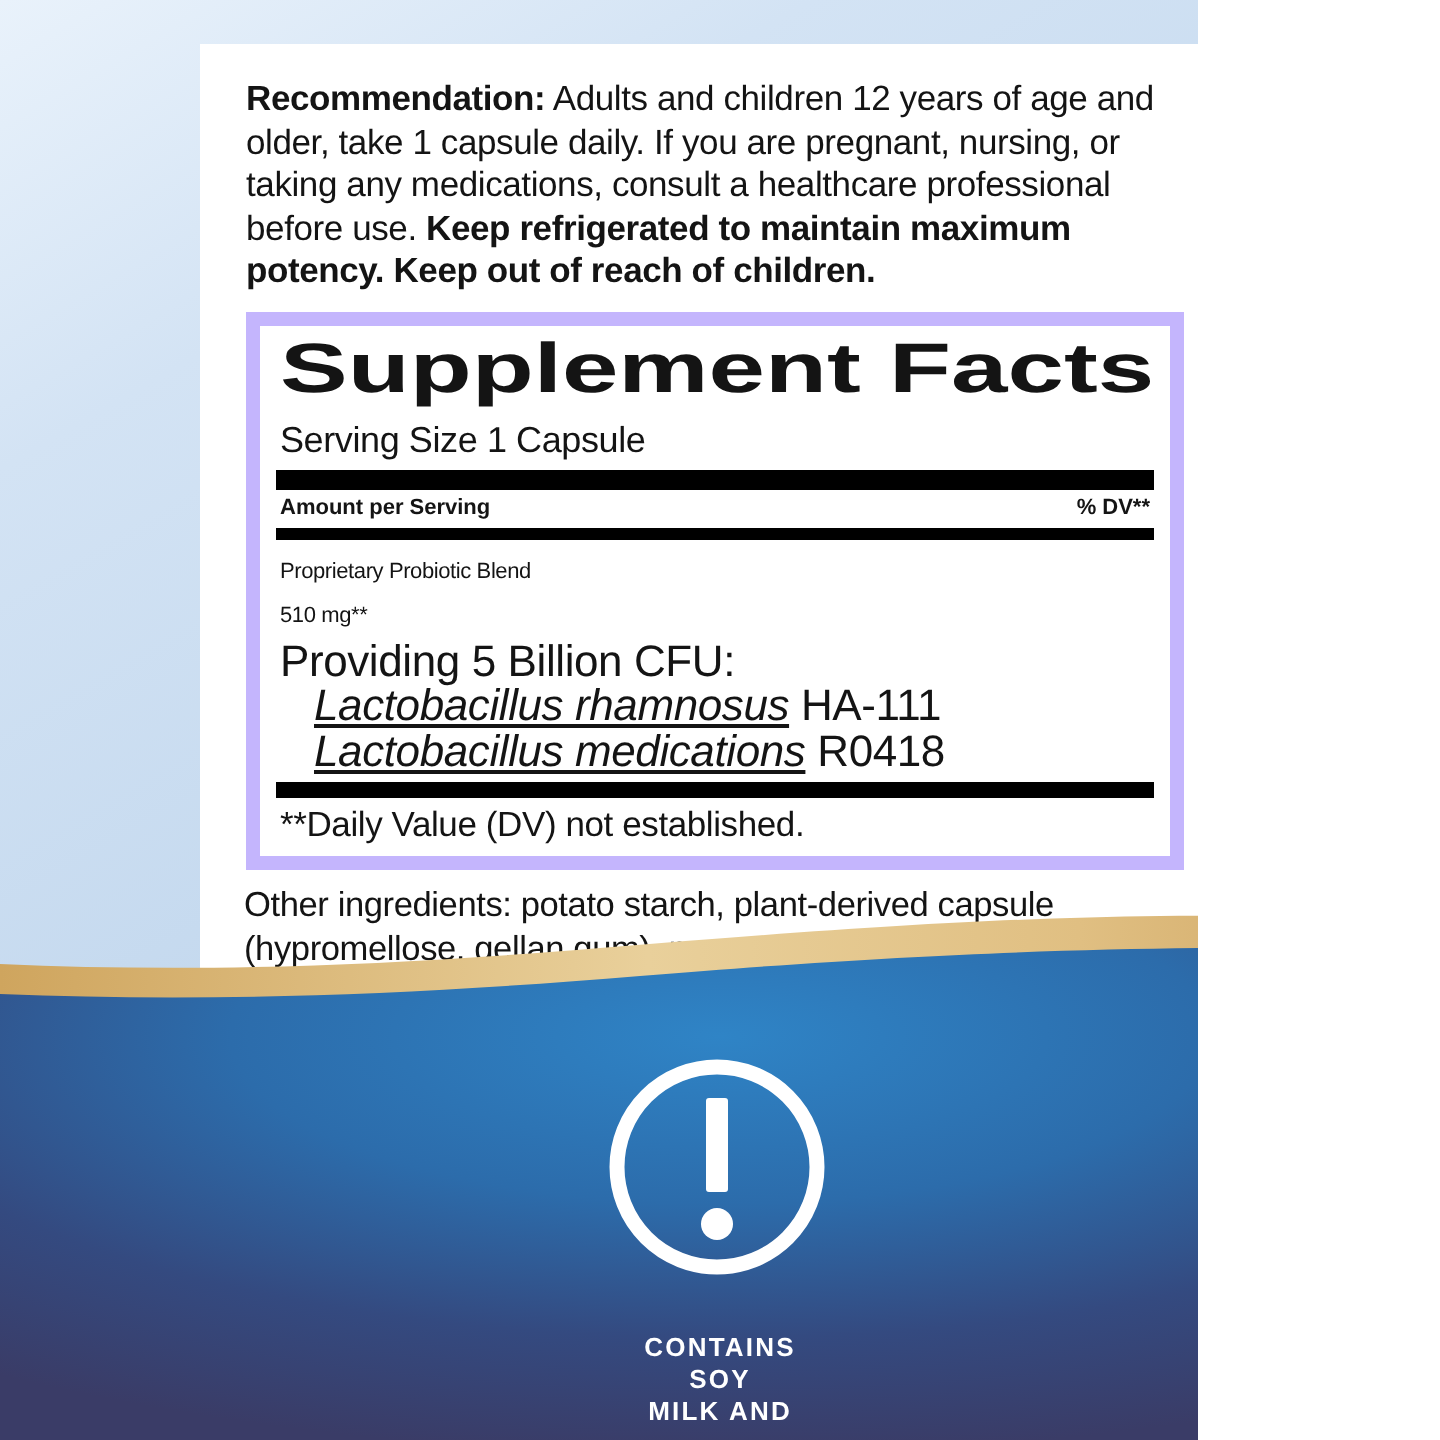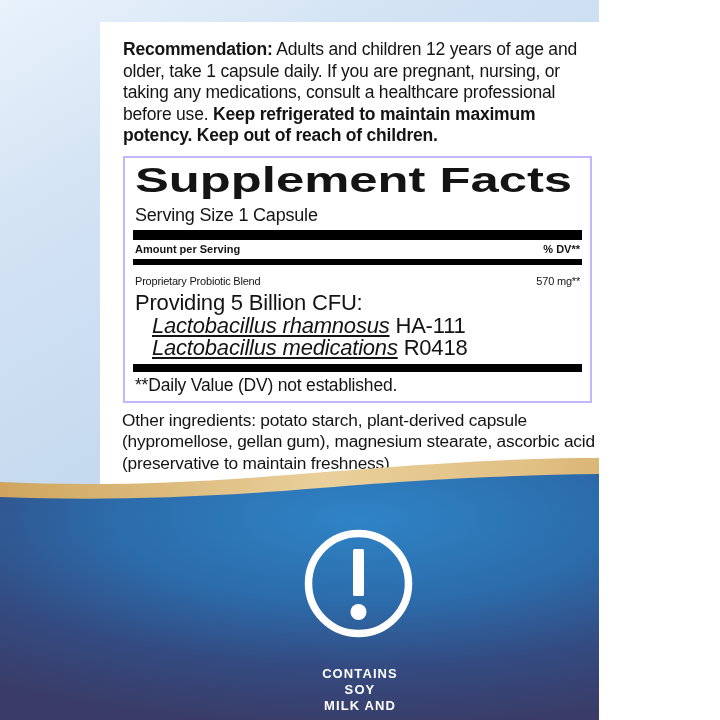--- a/index.html
+++ b/index.html
@@ -17,39 +17,39 @@
     position:absolute; left:100px; top:22px; width:520px; height:478px;
     background:#ffffff; color:#141414;
   }
   .rec{
     padding:17px 20px 0 23px;
     font-size:17.5px; line-height:21.5px; letter-spacing:-0.2px;
   }
   .rec b{ font-weight:bold; }
   
   .sf-box{
-    margin:9px 0 0 23px; width:469px; border:2px solid #c4b5fd;
+    margin:9px 0 0 23px; width:469px; border:7px solid #c4b5fd;
     padding:2px 8px 4px 8px;
   }
   .sf-title-wrap{ height:44px; overflow:visible; }
   .sf-title{
     display:inline-block; font-size:35px; font-weight:bold; white-space:nowrap;
     transform:scaleX(1.45); transform-origin:0 50%; letter-spacing:0px; margin-left:2px;
   }
   .sf-serving{ font-size:18px; margin:1px 0 4px 2px; letter-spacing:-0.2px;}
   .bar{ background:#000; margin:0 0; }
   .bar.thick{ height:10px; }
   .bar.med{ height:6px; }
   .bar.foot{ height:8px; }
   .sf-row{
     display:flex; justify-content:space-between; align-items:flex-start;
     font-size:11px; padding:0 2px;
   }
   .sf-row.header{ font-weight:bold; padding:3px 2px 4px 2px; }
-  .sf-row.first{ padding-top:5px; }
+  .sf-row.first{ padding-top:5px;flex-direction:column; }
   .sf-line{ font-size:22px; line-height:22.5px; padding:0 2px; letter-spacing:-0.2px;}
   .sf-line.indent{ padding-left:19px; }
   .sf-line .sp{ font-style:italic;text-decoration:underline; }
   .sf-blend{ line-height:22.5px; letter-spacing:-0.2px;}
   .sf-gap{ height:4px; }
   .sf-foot{ font-size:17.5px; padding:3px 2px 1px 2px; letter-spacing:-0.2px;}
   .other{
     padding:7px 18px 0 22px; font-size:17.3px; line-height:21.5px; letter-spacing:-0.2px;
   }
   
@@ -86,21 +86,21 @@
 
       <div class="sf-row header">
         <span>Amount per Serving</span>
         <span>% DV**</span>
       </div>
 
       <div class="bar med"></div>
 
       <div class="sf-row first sf-blend">
         <span>Proprietary Probiotic Blend</span>
-        <span>570 mg**</span>
+        <span>510 mg**</span>
       </div>
       <div class="sf-line">Providing 5 Billion CFU:</div>
       <div class="sf-line indent"><span class="sp">Lactobacillus rhamnosus</span> <span>HA-111</span></div>
       <div class="sf-line indent"><span class="sp">Lactobacillus medications</span> <span>R0418</span></div>
 
       <div class="sf-gap"></div>
       <div class="bar foot"></div>
 
       <div class="sf-foot">**Daily Value (DV) not established.</div>
     </div>

